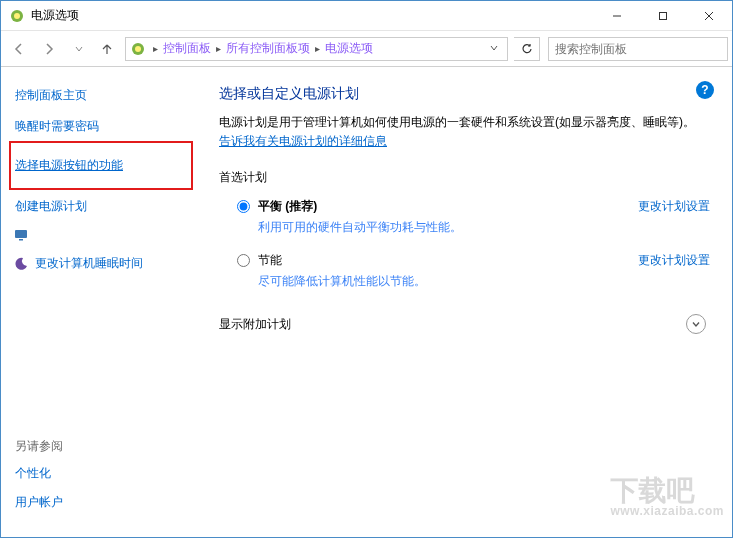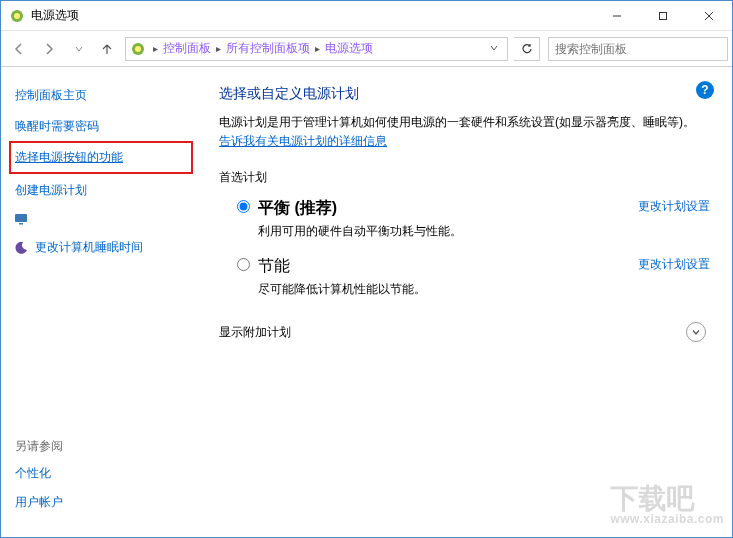--- a/index.html
+++ b/index.html
@@ -99,21 +99,21 @@
   margin-bottom: 12px;
   cursor: pointer;
 }
 .sidebar .side-link.icon-row {
   display: flex; align-items: center; gap: 6px;
   margin-left: -2px;
 }
 .sidebar .side-link .sicon { width: 16px; height: 16px; flex-shrink: 0; }
 .highlight-box {
   border: 2px solid #e21b1b;
-  padding: 6px 4px;
+  padding: 14px 4px;
   margin: -6px -6px 8px -6px;
 }
 .highlight-box .side-link {
   margin-bottom: 0;
   text-decoration: underline;
 }
 .sidebar .spacer { flex: 1; }
 .sidebar .see-also-title { color: #6b6b6b; font-size: 12px; margin-bottom: 10px; }
 
 .main {
@@ -146,41 +146,41 @@
 .main .desc a { color: #0066cc; text-decoration: underline; }
 .section-title { font-size: 12px; color: #000; margin-bottom: 12px; }
 .plan {
   display: flex;
   align-items: flex-start;
   margin-bottom: 16px;
   padding-left: 18px;
 }
 .plan .radio { margin-top: 2px; margin-right: 8px; }
 .plan .plan-body { flex: 1; }
-.plan .plan-name { font-size: 16px; }
+.plan .plan-name { font-size: 12px; }
 .plan .plan-name.bold { font-weight: bold; }
-.plan .plan-desc { font-size: 12px; color: #000000; margin-top: 4px; }
+.plan .plan-desc { font-size: 12px; color: #3b82f6; margin-top: 4px; }
 .plan .change-link { color: #0066cc; font-size: 12px; white-space: nowrap; margin-left: 28px; }
 .additional {
   display: flex;
   align-items: center;
   justify-content: space-between;
   margin-top: 24px;
   padding-right: 4px;
 }
 .additional .chev {
   width: 20px; height: 20px;
   border: 1px solid #999;
   border-radius: 50%;
   display: flex; align-items: center; justify-content: center;
   color: #555;
 }
 .watermark {
   position: absolute;
-  right: 8px; bottom: 12px;
+  right: 8px; bottom: 20px;
   color: #d9d9d9;
   font-size: 28px;
   font-weight: bold;
   font-family: "SimHei", sans-serif;
   line-height: 1;
   pointer-events: none;
 }
 .watermark .url { font-size: 12px; color: #d9d9d9; display: block; text-align: center; letter-spacing: 0.5px; }
 </style>
 </head>

